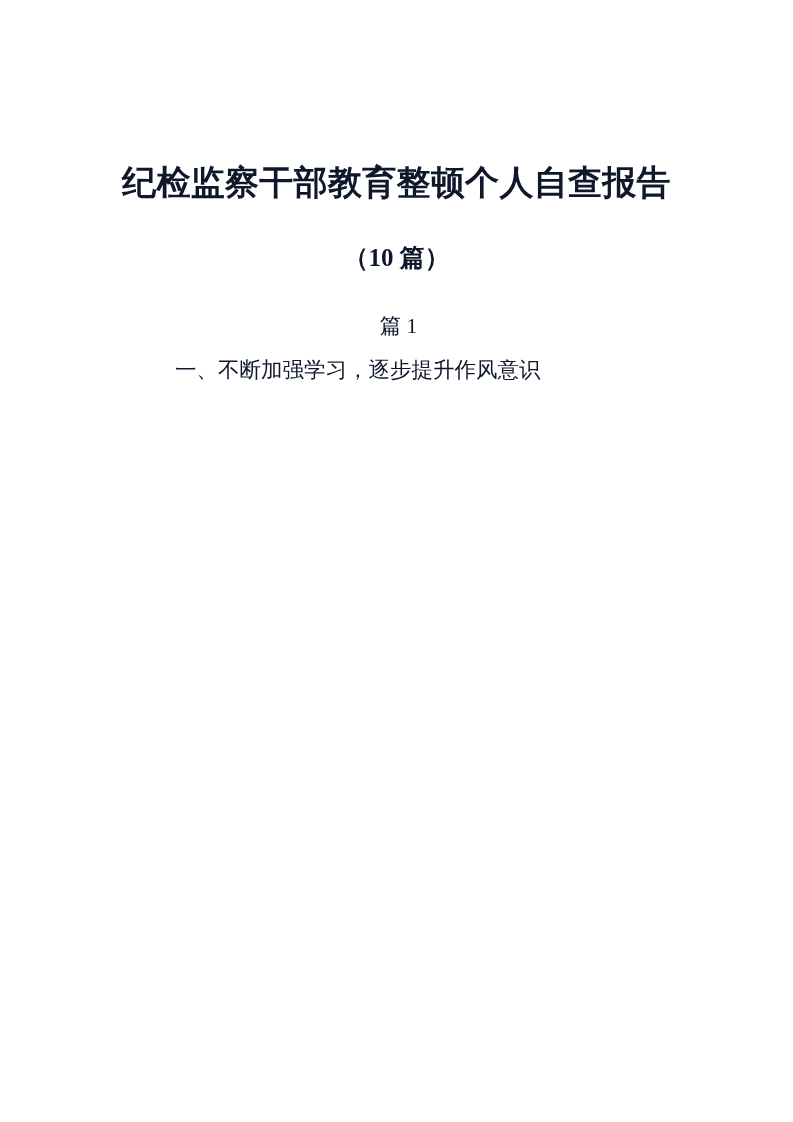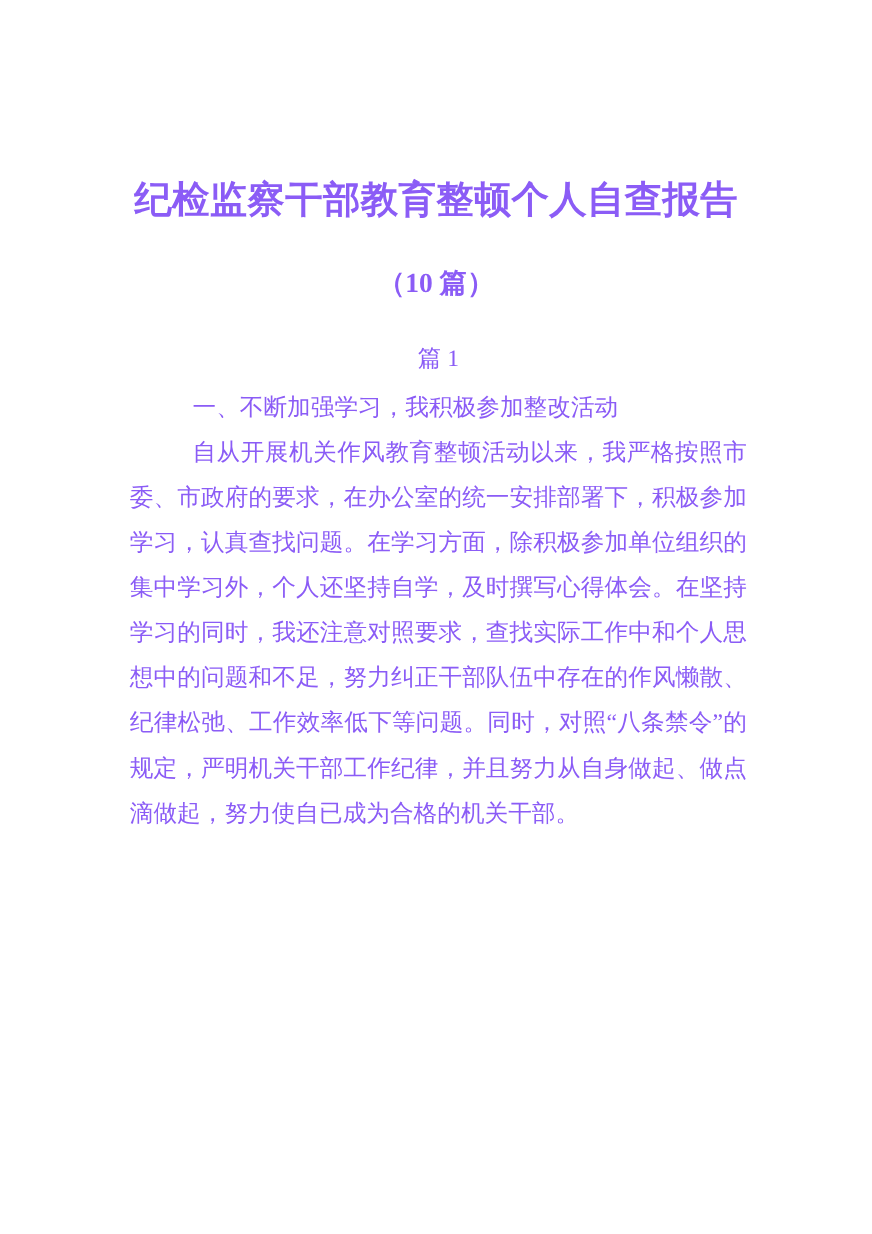--- a/index.html
+++ b/index.html
@@ -5,21 +5,21 @@
   html, body {
     margin: 0;
     padding: 0;
     background: #ffffff;
   }
   .page {
     position: relative;
     width: 793px;
     height: 1122px;
     background: #ffffff;
-    color: #8b5cf6;
+    color: #0f172a;
     font-family: "Liberation Serif", "DejaVu Serif", serif;
     overflow: hidden;
   }
   .doc-title {
     position: absolute;
     top: 160px;
     left: 0;
     width: 100%;
     margin: 0;
     text-align: center;
@@ -65,17 +65,16 @@
 <body>
 
 <div class="page">
   <h1 class="doc-title">纪检监察干部教育整顿个人自查报告</h1>
 
   <h2 class="doc-subtitle">（10 篇）</h2>
 
   <div class="content">
     <div class="section-label">篇 1</div>
     <div id="paragraphs">
-        <p class="para">一、不断加强学习，我积极参加整改活动</p>
-        <p class="para">自从开展机关作风教育整顿活动以来，我严格按照市委、市政府的要求，在办公室的统一安排部署下，积极参加学习，认真查找问题。在学习方面，除积极参加单位组织的集中学习外，个人还坚持自学，及时撰写心得体会。在坚持学习的同时，我还注意对照要求，查找实际工作中和个人思想中的问题和不足，努力纠正干部队伍中存在的作风懒散、纪律松弛、工作效率低下等问题。同时，对照“八条禁令”的规定，严明机关干部工作纪律，并且努力从自身做起、做点滴做起，努力使自已成为合格的机关干部。</p>
+        <p class="para">一、不断加强学习，逐步提升作风意识</p>
       </div>
   </div>
 </div>
 
 </body></html>

